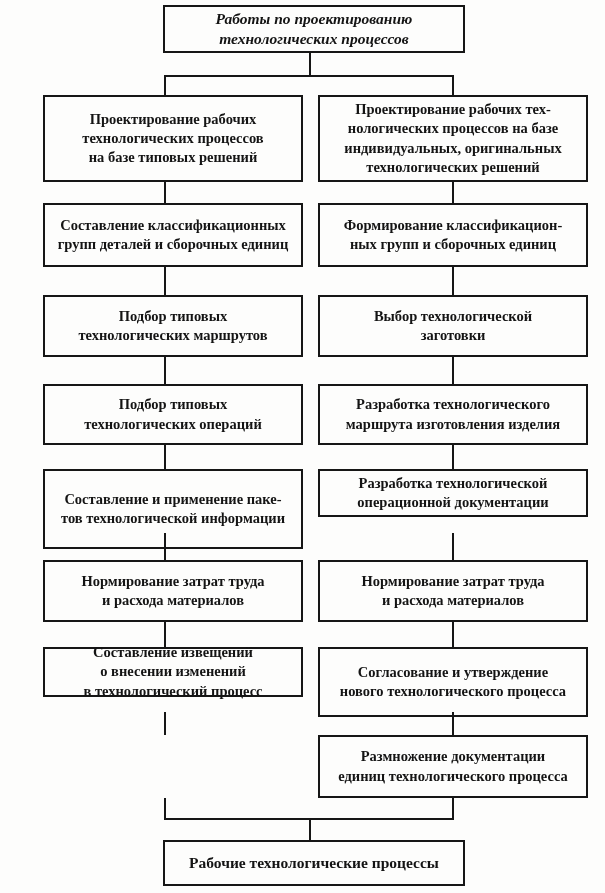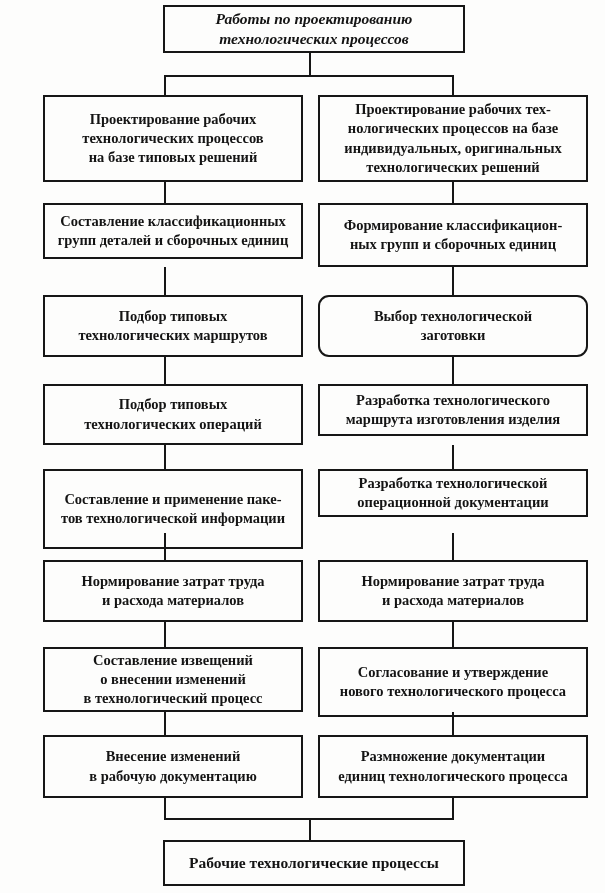--- a/index.html
+++ b/index.html
@@ -52,45 +52,43 @@
 технологических процессов</div>
 
   <div class="vline" style="left:309px; top:53px;  height:22px;"></div>
   <div class="hline" style="left:164px; top:75px;  width:290px;"></div>
   <div class="vline" style="left:164px; top:75px;  height:20px;"></div>
   <div class="vline" style="left:452px; top:75px;  height:20px;"></div>
 
   <div class="box col-left" style="top:95px;  height:87px;">Проектирование рабочих
 технологических процессов
 на базе типовых решений</div>
-  <div class="box col-left" style="top:203px; height:56px;">Составление классификационных
+  <div class="box col-left" style="top:203px; height:64px;">Составление классификационных
 групп деталей и сборочных единиц</div>
   <div class="box col-left" style="top:295px; height:62px;">Подбор типовых
 технологических маршрутов</div>
   <div class="box col-left" style="top:384px; height:61px;">Подбор типовых
 технологических операций</div>
   <div class="box col-left" style="top:469px; height:80px;">Составление и применение паке-
 тов технологической информации</div>
   <div class="box col-left" style="top:560px; height:62px;">Нормирование затрат труда
 и расхода материалов</div>
-  <div class="box col-left" style="top:647px; height:65px;">Составление извещений
+  <div class="box col-left" style="top:647px; height:50px;">Составление извещений
 о внесении изменений
 в технологический процесс</div>
-  <div class="box col-left" style="top:735px; height:63px;">Внесение изменений
-в рабочую документацию</div>
 
   <div class="box col-right" style="top:203px; height:64px;">Формирование классификацион-
 ных групп и сборочных единиц</div>
   <div class="box col-right" style="top:95px;  height:87px;">Проектирование рабочих тех-
 нологических процессов на базе
 индивидуальных, оригинальных
 технологических решений</div>
-  <div class="box col-right" style="top:295px; height:62px;border-radius:11px;">Выбор технологической
+  <div class="box col-right" style="top:295px; height:62px;">Выбор технологической
 заготовки</div>
-  <div class="box col-right" style="top:384px; height:52px;">Разработка технологического
+  <div class="box col-right" style="top:384px; height:61px;">Разработка технологического
 маршрута изготовления изделия</div>
   <div class="box col-right" style="top:469px; height:48px;">Разработка технологической
 операционной документации</div>
   <div class="box col-right" style="top:560px; height:62px;">Нормирование затрат труда
 и расхода материалов</div>
   <div class="box col-right" style="top:647px; height:70px;">Согласование и утверждение
 нового технологического процесса</div>
   <div class="box col-right" style="top:735px; height:63px;">Размножение документации
 единиц технологического процесса</div>
 

